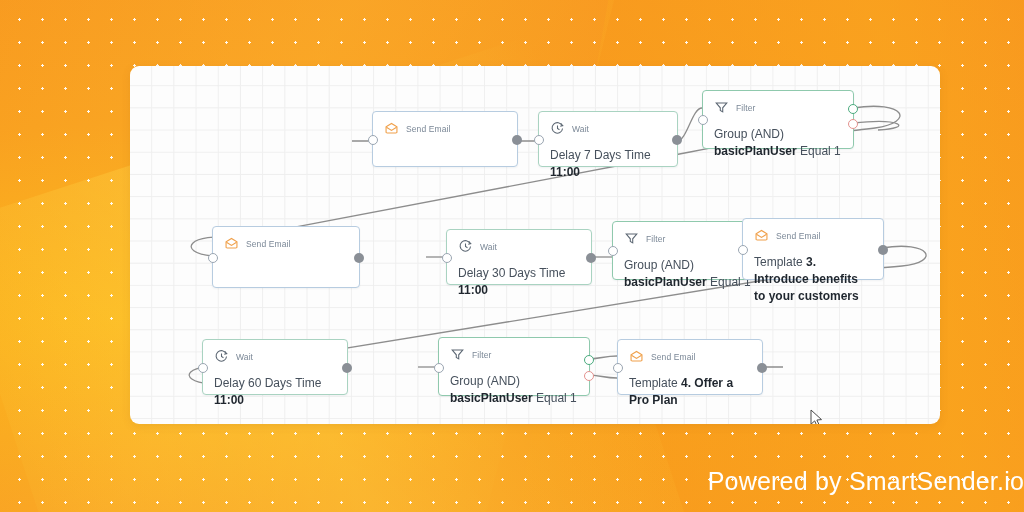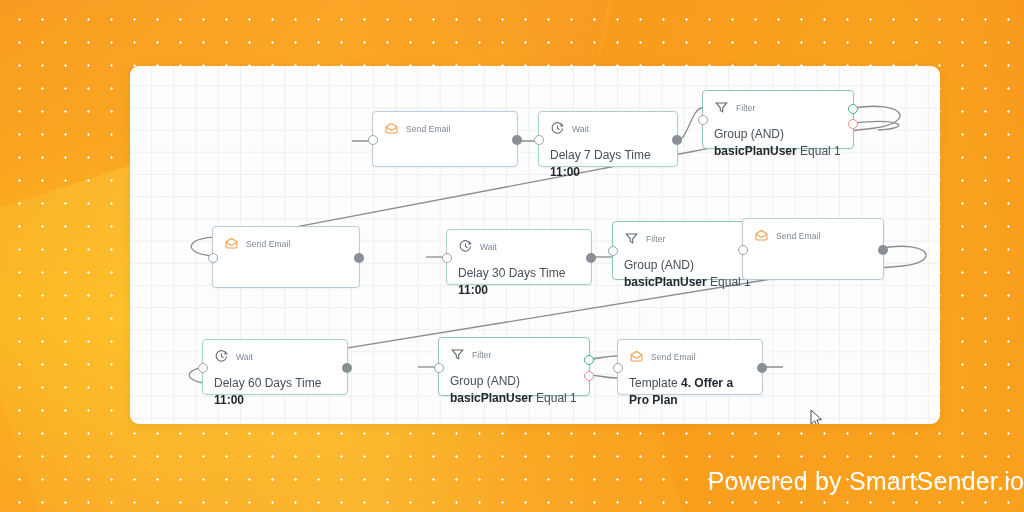--- a/index.html
+++ b/index.html
@@ -293,20 +293,23 @@
   <div class="node kind-email" style="left:612px; top:152px; width:142px; height:62px;">
     <div class="node-head">
       <span class="ico">
         <svg viewBox="0 0 16 16" width="15" height="15" fill="none" stroke="#f0a04a" stroke-width="1.2">
           <path d="M2.2 11.6V6.2l5.8-3.6 5.8 3.6v5.4a1.2 1.2 0 0 1-1.2 1.2H3.4a1.2 1.2 0 0 1-1.2-1.2z"></path>
           <path d="M2.6 6.6 8 10l5.4-3.4"></path>
         </svg>
       </span>
       <span class="node-title">Send Email</span>
     </div>
+    <div class="node-body">
+      <span class="dim">Template </span><b>3. Introduce benefits to your customers</b>
+    </div>
     <span class="port in" style="top:26px;"></span>
     <span class="port out" style="top:26px;"></span>
   </div>
 
   <div class="node kind-wait" style="left:72px; top:273px; width:146px; height:56px;">
     <div class="node-head">
       <span class="ico">
         <svg viewBox="0 0 16 16" width="15" height="15" fill="none" stroke="#5c6773" stroke-width="1.15">
           <path d="M13 5.2A5.6 5.6 0 1 0 13.4 8"></path>
           <path d="M11.4 2.4 13.6 5l-2.7 0.5"></path>

